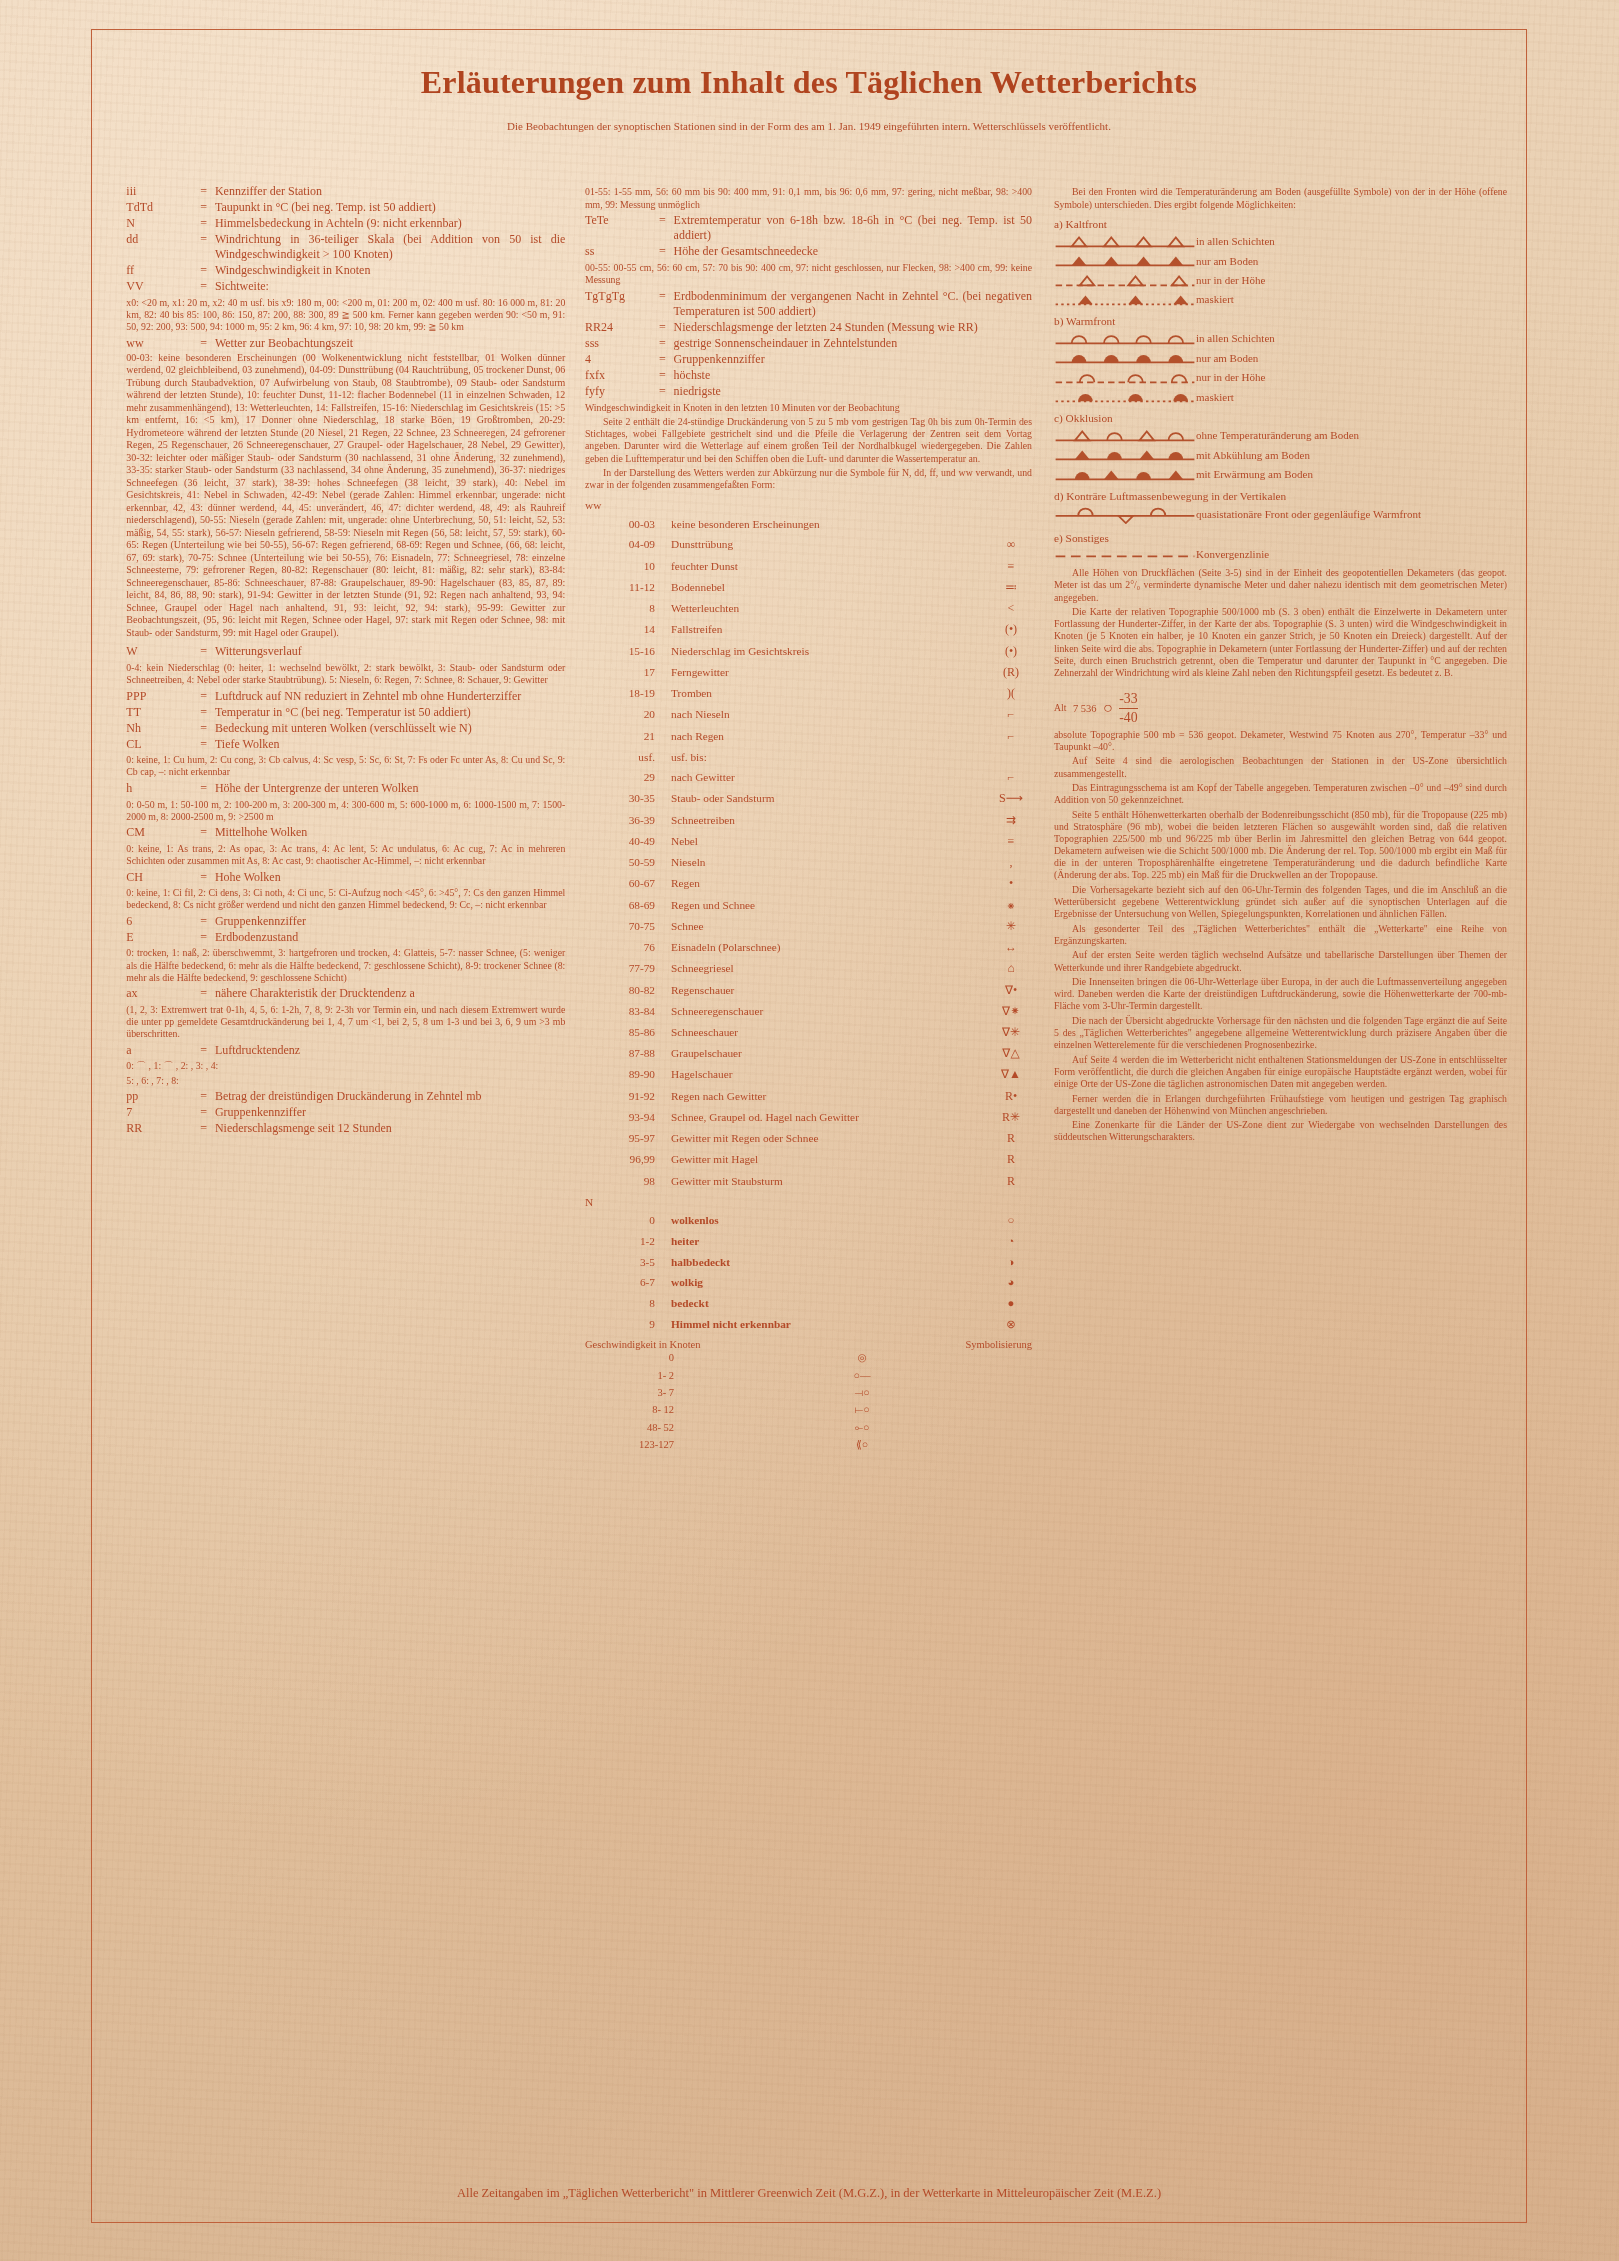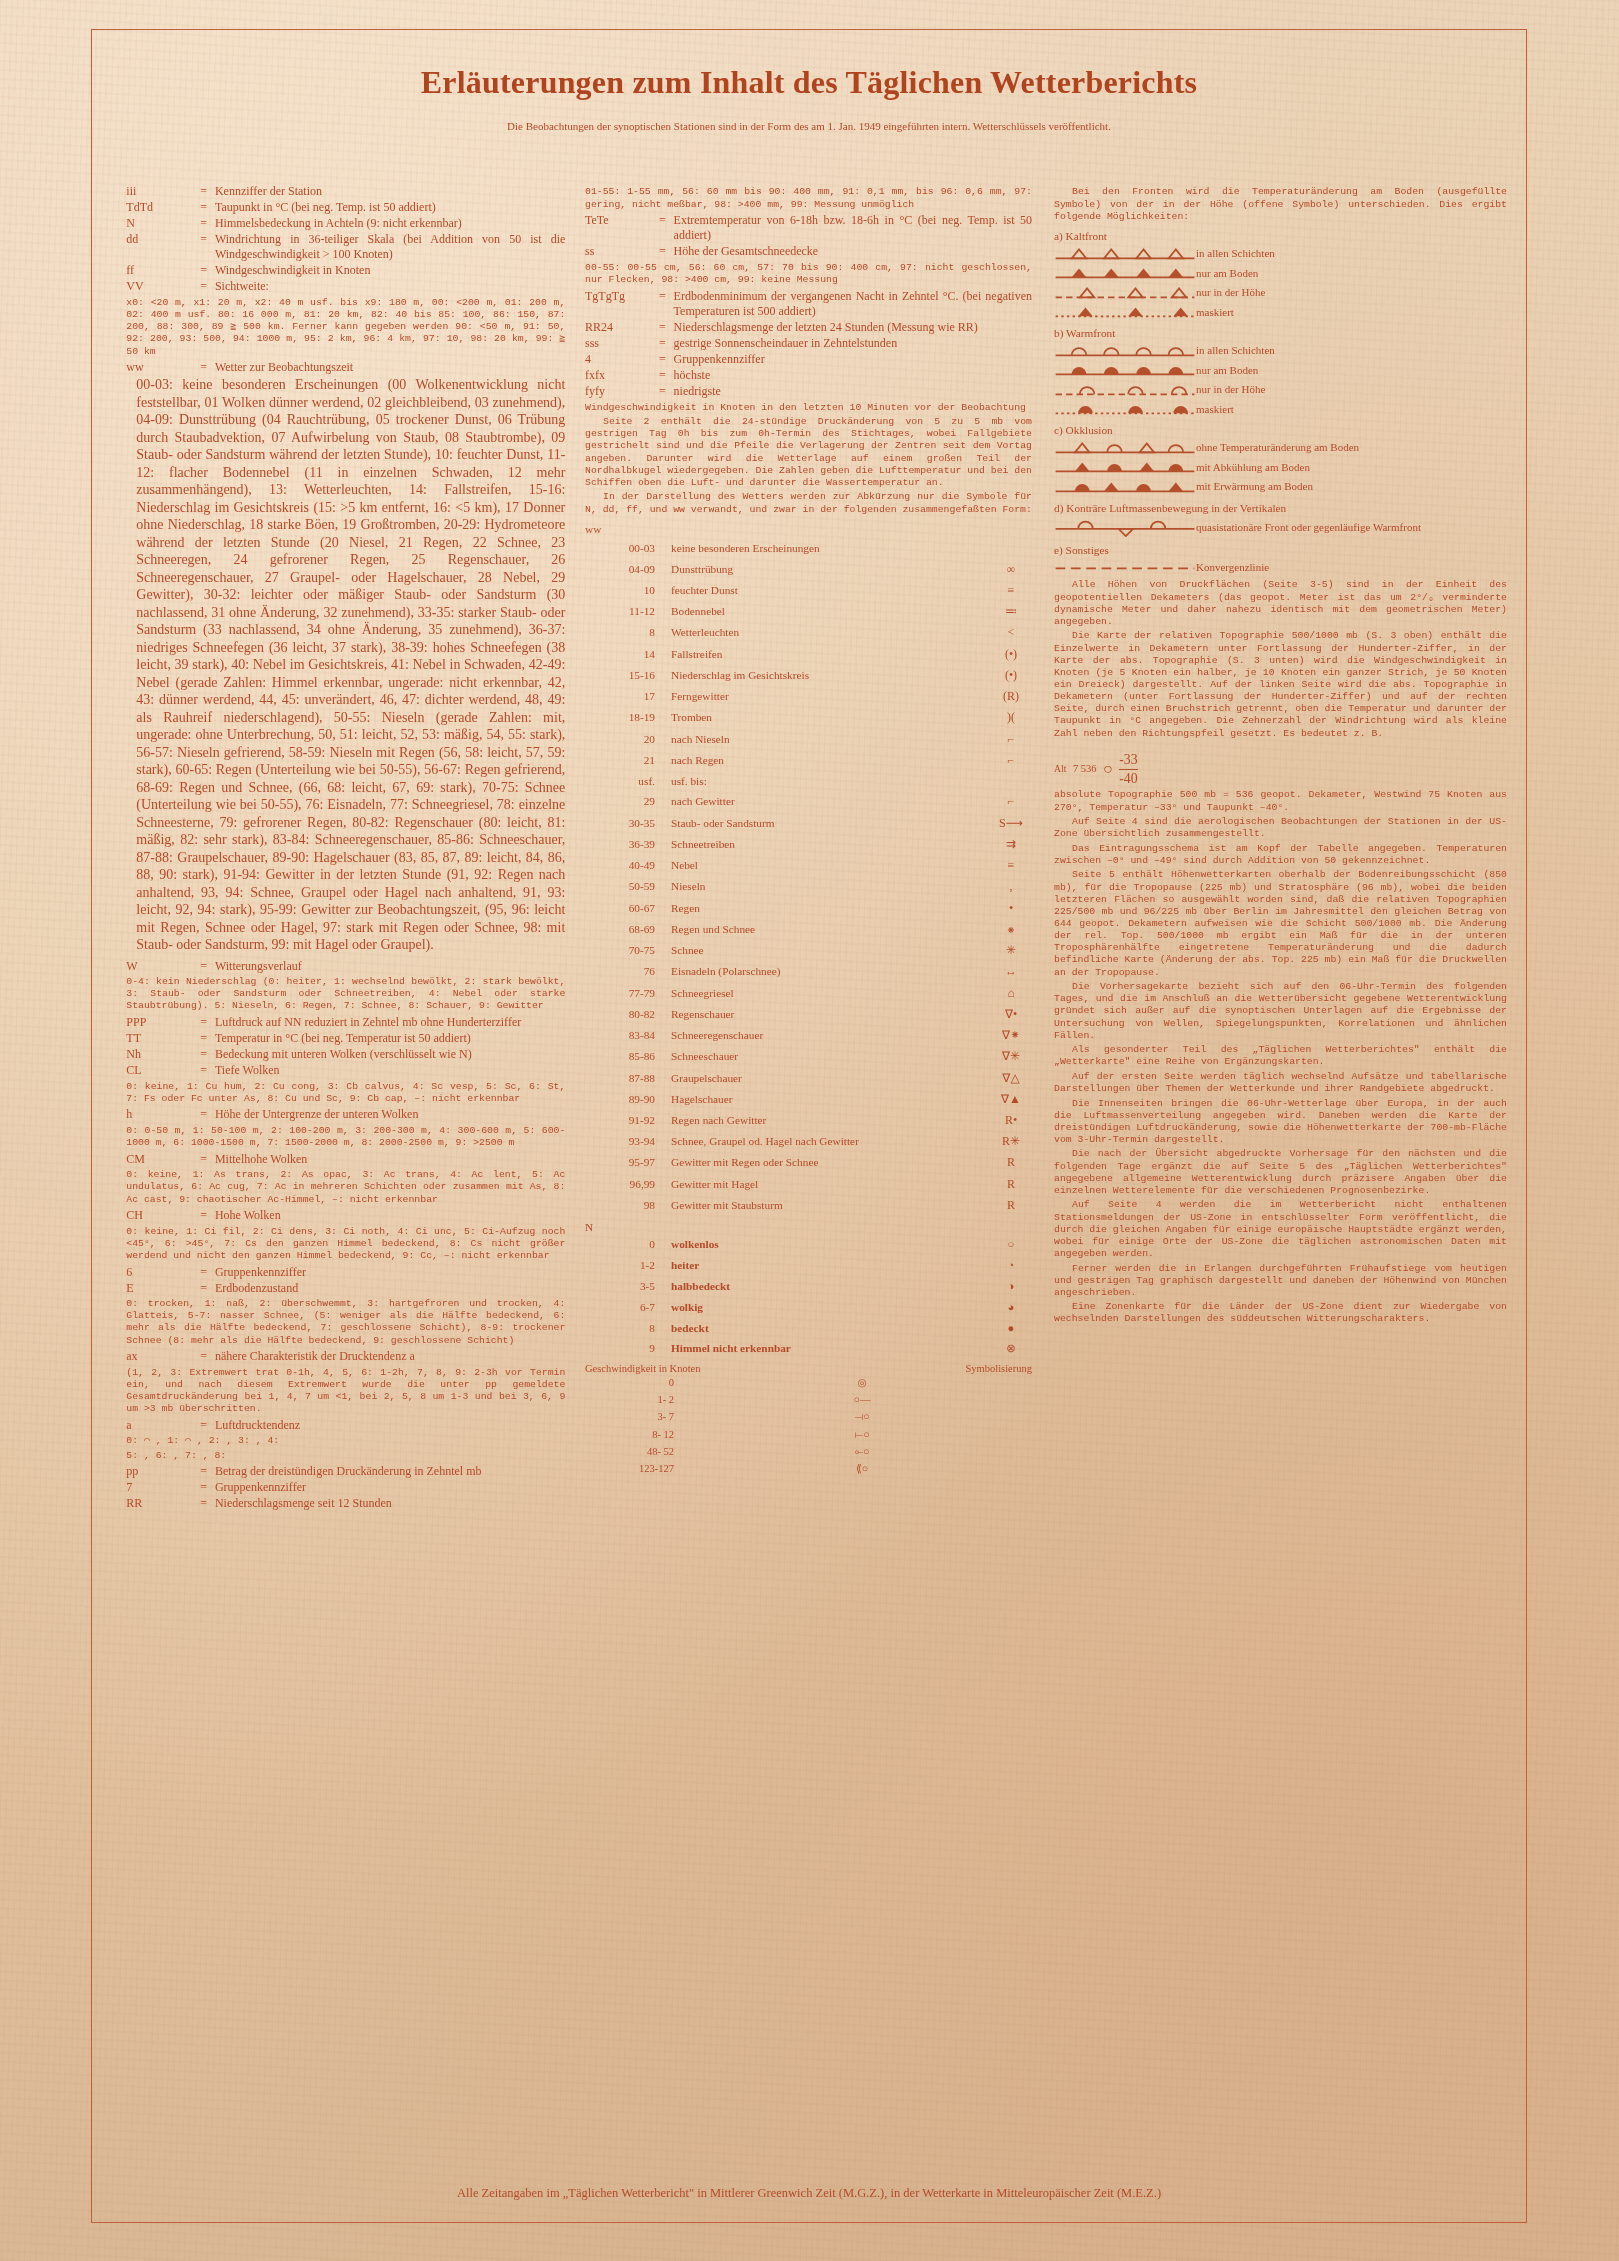--- a/index.html
+++ b/index.html
@@ -63,21 +63,21 @@
   }
   .col1{left:11.3px;width:439px;}
   .col2{left:470px;width:447px;}
   .col3{left:939px;width:453px;}
 
   .defrow{display:flex;margin-bottom:0.8px;}
   .defkey{width:74px;flex:none;font-size:12px;}
   .defeq{width:14.6px;flex:none;font-size:12px;}
   .defval{flex:1;font-size:12px;}
   .para{margin:2.4px 0 2.4px 0;text-align:justify;font-size:10.2px;line-height:1.24;}
-  .para.small{font-size:9.8px;font-family:Liberation Mono, monospace;}
+  .para.small{font-size:9.8px;}
   .indent{text-indent:18px;}
   .center{text-align:left;}
   .ww-table{margin-top:4.9px;}
   .ww-row{display:flex;align-items:flex-start;margin-bottom:6px;font-size:11.3px;}
   .ww-code{width:70px;flex:none;text-align:right;padding-right:16px;}
   .ww-text{flex:1;}
   .ww-sym{width:42px;flex:none;text-align:center;font-size:12px;}
   .n-row{display:flex;margin-bottom:6.5px;font-size:11.3px;}
   .n-code{width:70px;flex:none;text-align:right;padding-right:16px;}
   .n-text{flex:1;font-weight:bold;}
@@ -89,21 +89,21 @@
   .front-row{display:flex;align-items:center;margin-bottom:4.9px;font-size:11px;}
   .front-sym{width:142px;flex:none;}
   .front-label{flex:1;}
   .sec-h{font-size:11.3px;margin:6.5px 0 3.2px 0;}
   .footer{
     position:absolute;left:0;right:0;bottom:21px;text-align:center;font-size:12.5px;
   }
   svg{display:block;}
   .symline{stroke:#b4512c;stroke-width:2.2;fill:none;}
   .symfill{fill:#b4512c;}
-  .wseries{font-size:14px;line-height:1.25;text-align:justify;margin-left:10px;}
+  .wseries{font-size:10px;line-height:1.25;text-align:justify;}
   .topo{margin-top:11.3px;font-size:10.5px;}
   .topo .big{font-size:16px;}
 </style>
 </head>
 <body>
 
 <div class="page">
   <div class="noise"></div>
 
   <div class="frame">

